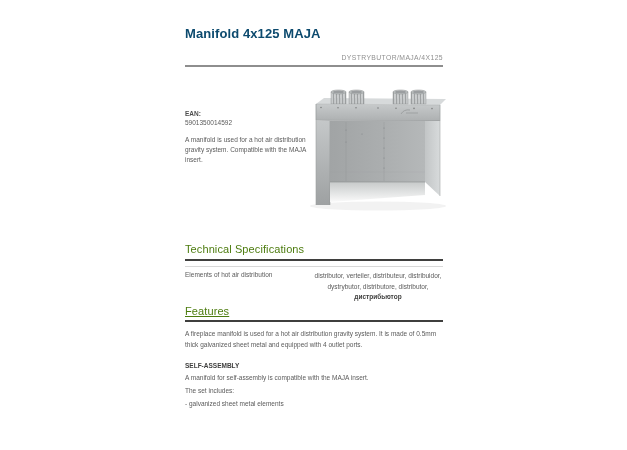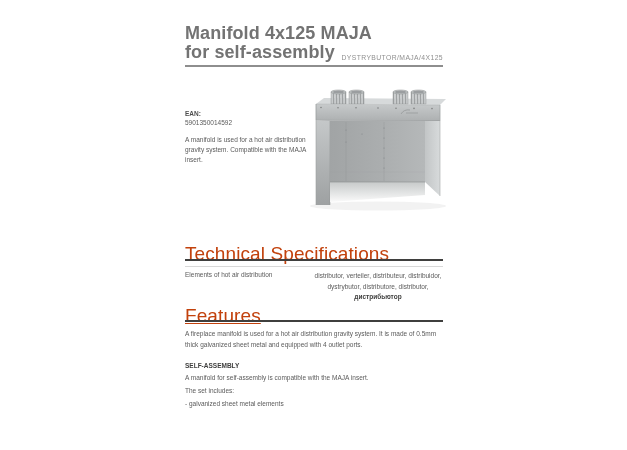--- a/index.html
+++ b/index.html
@@ -4,36 +4,36 @@
 <style>
   html,body{margin:0;padding:0;}
   body{
     width:627px;height:450px;background:#ffffff;position:relative;
     font-family:"Liberation Sans", sans-serif;color:#4d4d4d;overflow:hidden;
   }
   .abs{position:absolute;}
   
   .title{
     left:185px;top:24px;width:230px;
-    color:#737373;font-size:18px;line-height:19px;font-weight:700;
+    color:#0c4a6e;font-size:13px;line-height:19px;font-weight:700;
     letter-spacing:.1px;
   }
   .code{
     right:184px;top:54px;width:180px;text-align:right;
     color:#8f8f8f;font-size:6.8px;letter-spacing:.4px;
   }
   .rule-header{left:185px;top:65px;width:258px;height:2px;background:#8e8e8e;}
   
   .ean-label{left:185px;top:110px;font-size:6.5px;font-weight:700;color:#4d4d4d;}
   .ean-value{left:185px;top:119px;font-size:6.5px;color:#5a5a5a;}
   .desc{left:185px;top:135px;width:132px;font-size:6.5px;line-height:10px;color:#5a5a5a;}
   
   .product{left:300px;top:84px;width:160px;height:130px;}
   
-  .section-heading{font-size:19px;color:#c2410c;letter-spacing:.1px;}
+  .section-heading{font-size:11px;color:#4d7c0f;letter-spacing:.1px;}
   .h-tech{left:185px;top:243px;}
   .h-feat{left:185px;top:305px;text-decoration:underline;}
   .rule-dark{left:185px;width:258px;height:1.5px;background:#3f3f3e;}
   .rd-tech{top:259px;}
   .rd-feat{top:320px;}
   .rule-light{left:185px;top:266px;width:258px;height:1px;background:#d8d8d8;}
   
   .spec-label{left:185px;top:271px;width:125px;font-size:6.5px;color:#5a5a5a;}
   .spec-value{
     left:311px;top:271px;width:134px;text-align:center;
@@ -45,21 +45,20 @@
   .feat-sub{left:185px;top:362px;font-size:6.5px;font-weight:700;color:#3f3f3e;}
   .feat-compat{left:185px;top:374px;width:258px;font-size:6.5px;color:#5a5a5a;}
   .feat-set{left:185px;top:387px;font-size:6.5px;color:#5a5a5a;}
   .feat-item{left:185px;top:400px;font-size:6.5px;color:#5a5a5a;}
 </style>
 </head>
 <body>
 
 <div class="abs title">
   <div>Manifold 4x125 MAJA</div>
-  <div>for self-assembly</div>
 </div>
 <div class="abs code">DYSTRYBUTOR/MAJA/4X125</div>
 <div class="abs rule-header"></div>
 
 <div class="abs ean-label">EAN:</div>
 <div class="abs ean-value">5901350014592</div>
 <div class="abs desc">A manifold is used for a hot air distribution gravity system. Compatible with the MAJA insert.</div>
 
 <div class="abs product">
   <svg width="160" height="130" viewBox="0 0 160 130">

